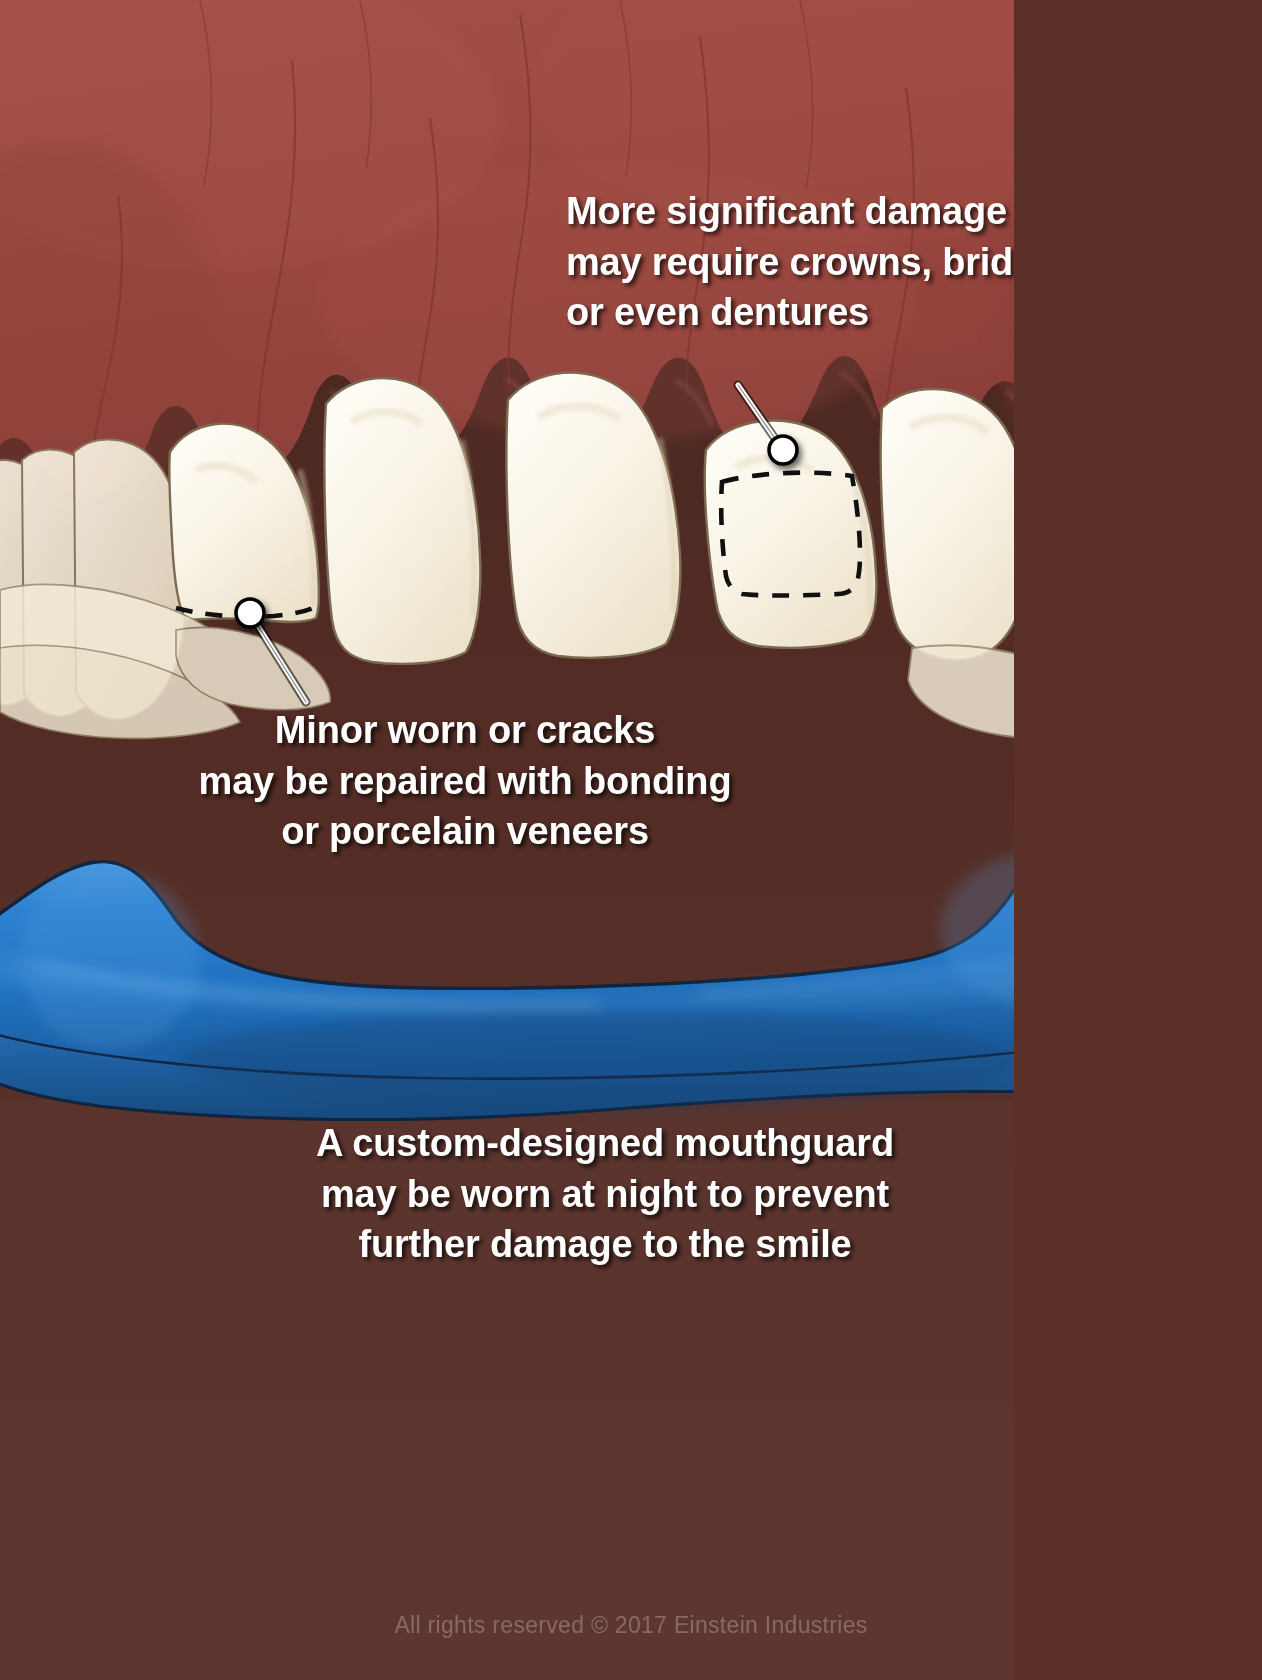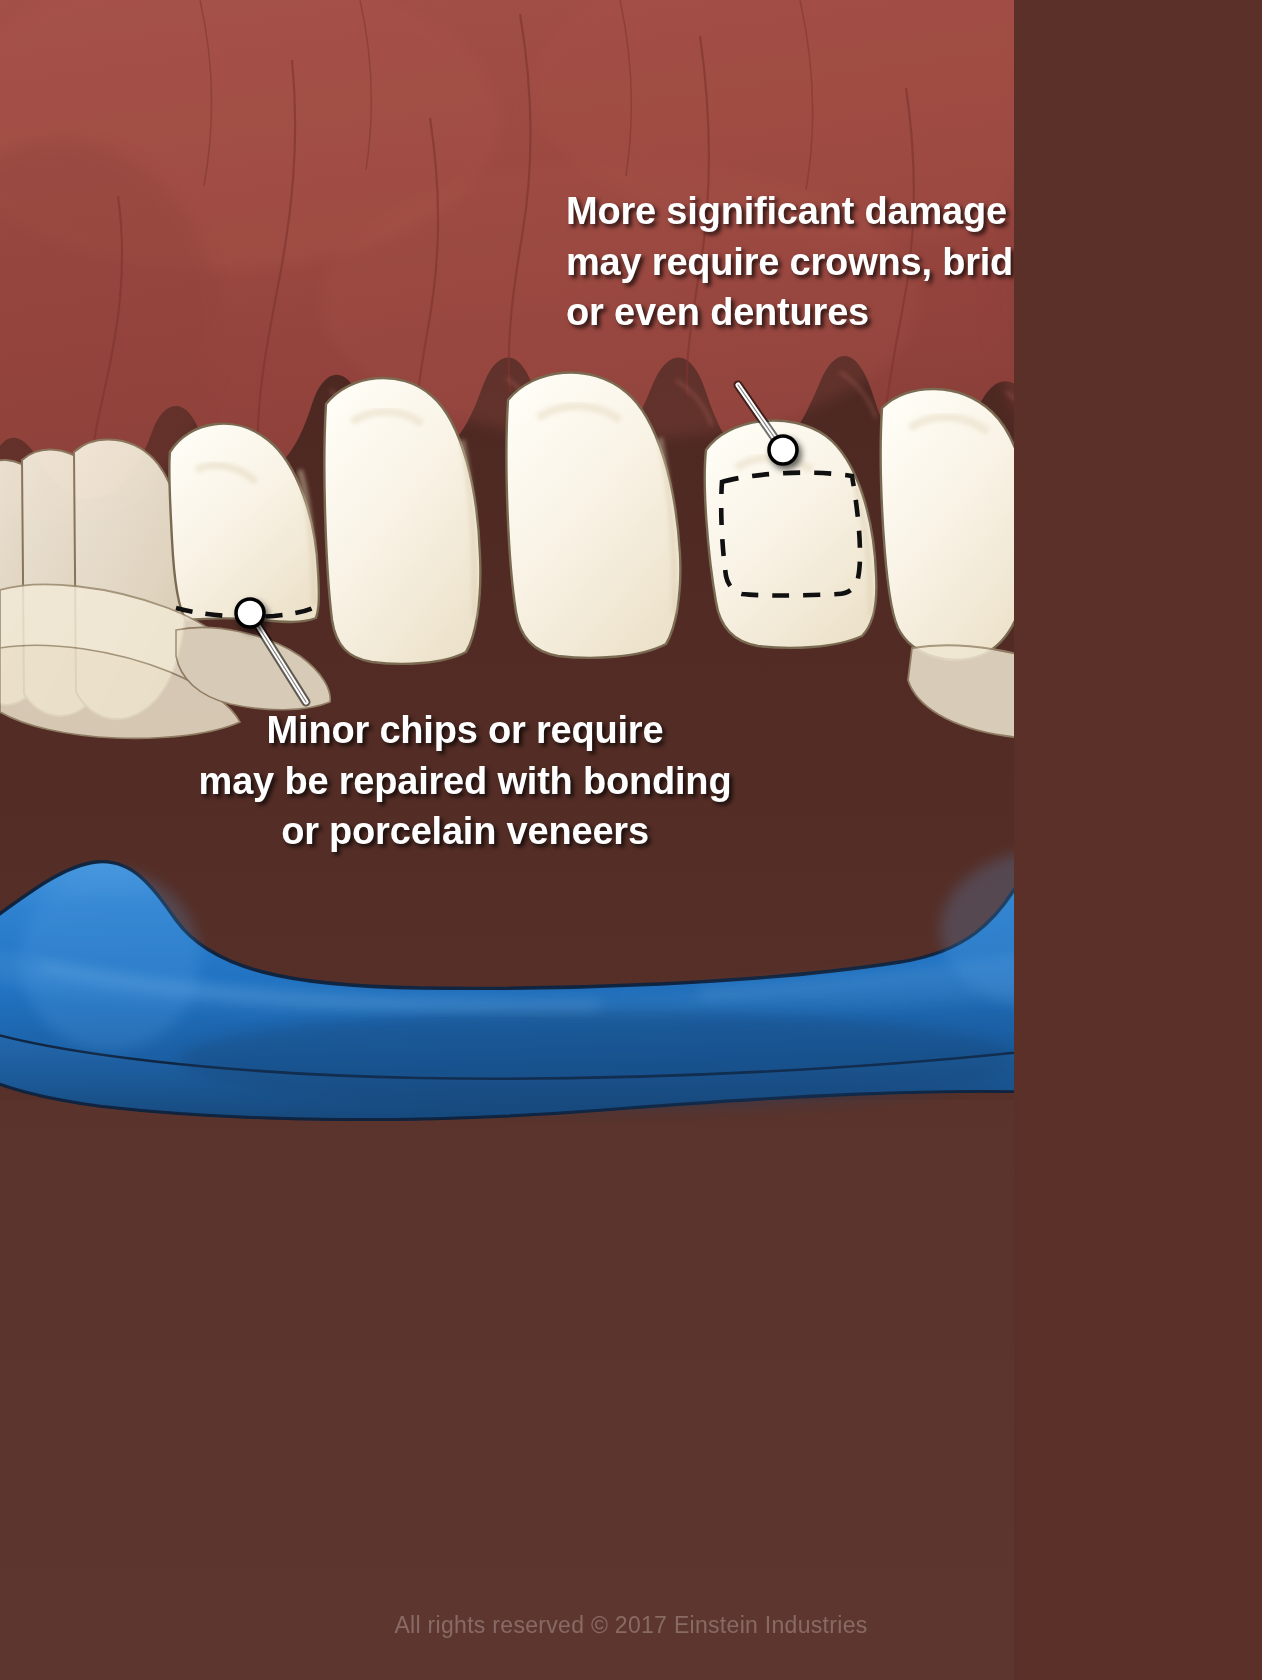--- a/index.html
+++ b/index.html
@@ -335,20 +335,23 @@
       <ellipse cx="110" cy="960" rx="90" ry="90" fill="#5aa3e6" opacity="0.22" filter="url(#softBlur)"></ellipse>
       <ellipse cx="1050" cy="930" rx="110" ry="80" fill="#5aa3e6" opacity="0.22" filter="url(#softBlur)"></ellipse>
       <ellipse cx="600" cy="1060" rx="420" ry="50" fill="#123f6e" opacity="0.30" filter="url(#softBlur)"></ellipse>
     </g>
   </svg>
 
   <div class="callout" id="callout-crowns">More significant damage
 may require crowns, bridges,
 or even dentures</div>
 
-  <div class="callout" id="callout-chips">Minor chips or require
+  <div class="callout" id="callout-chips">Minor worn or cracks
 may be repaired with bonding
 or porcelain veneers</div>
 
+  <div class="callout" id="callout-mouthguard">A custom-designed mouthguard
+may be worn at night to prevent
+further damage to the smile</div>
 
   <div id="footer">All rights reserved © 2017 Einstein Industries</div>
 
 </div>
 
 </body></html>

